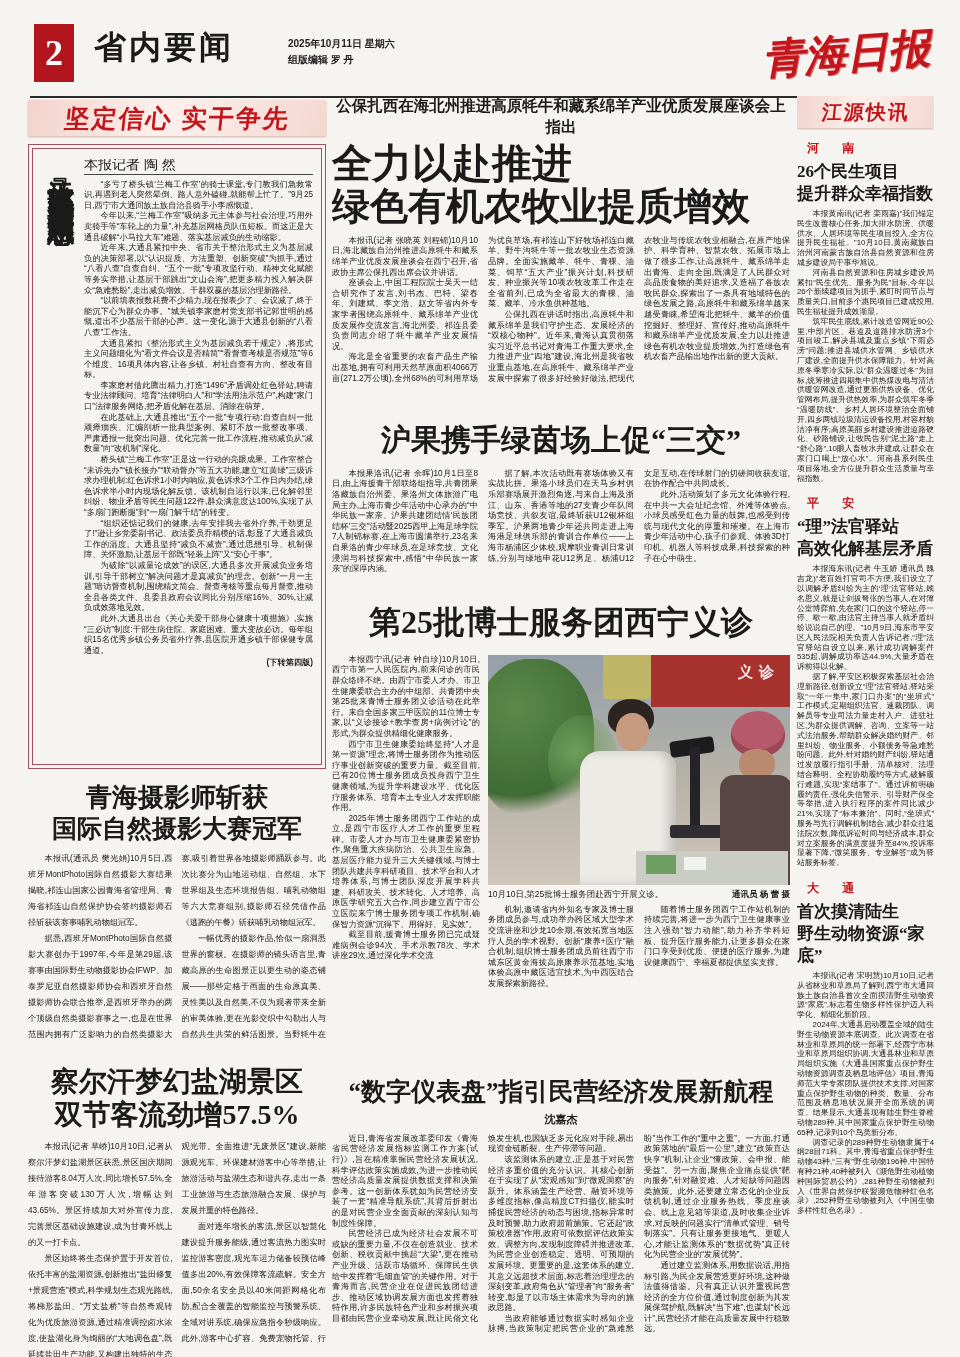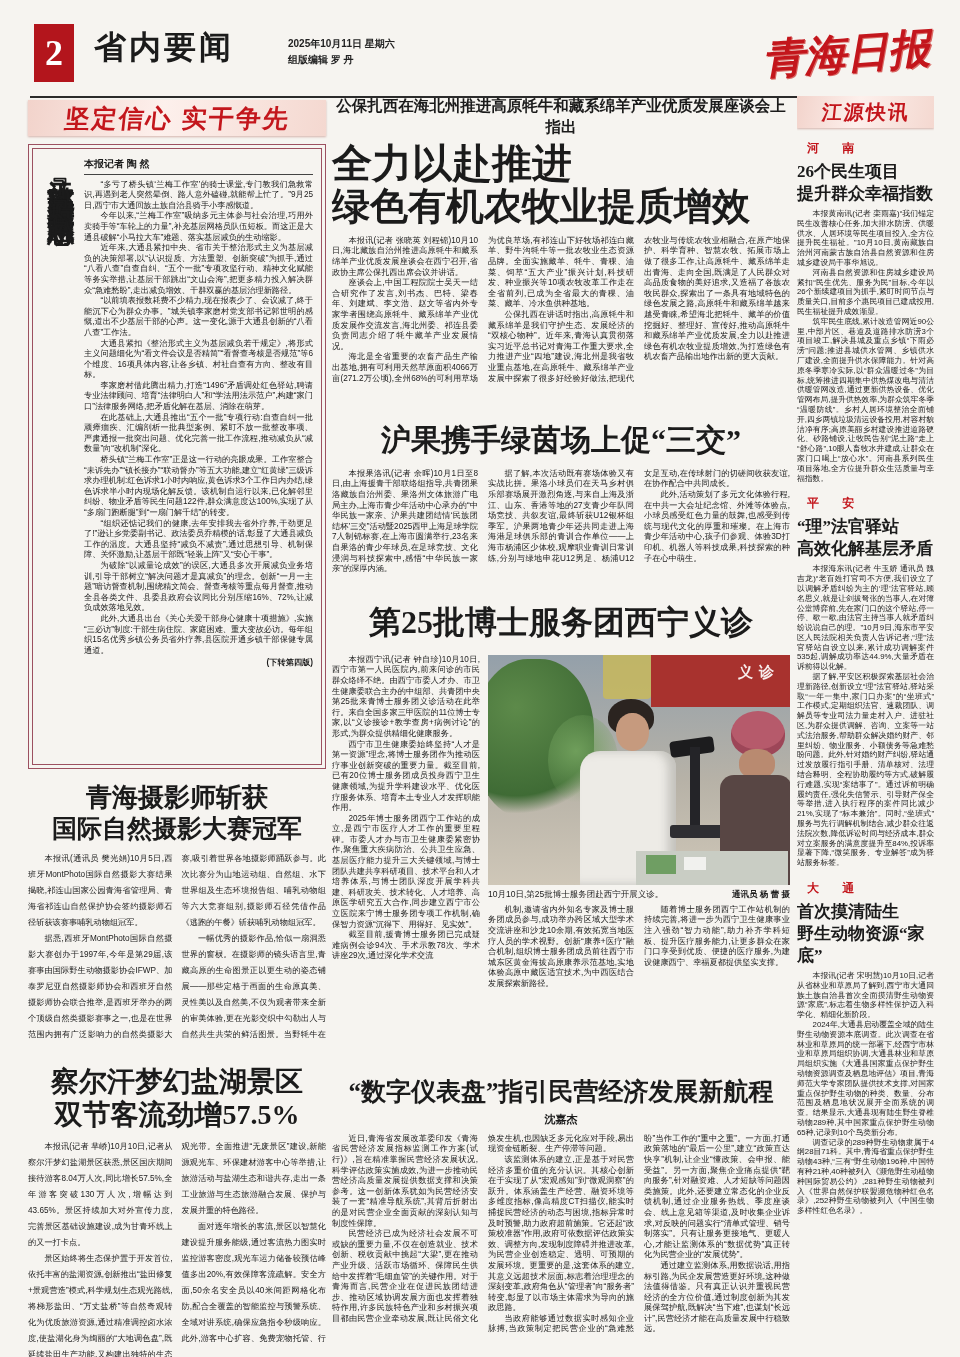--- a/index.html
+++ b/index.html
@@ -24,21 +24,21 @@
   .ribbon:before{left:2px;} .ribbon:after{right:2px;transform:skewX(35deg);}
   .ribbon span{color:#c3161c;font-weight:900;transform:skewX(-6deg);letter-spacing:2px;}
   
   .col-left{position:absolute;left:28px;top:100px;width:298px;}
   .ribbon-big{height:36px;} .ribbon-big span{font-size:25px;}
   .feature-box{margin-top:8px;border:1px solid #9c5060;padding:3px;height:625px;box-sizing:border-box;}
   .feature-inner{border:1px solid #9c5060;height:100%;box-sizing:border-box;padding:10px 8px;display:flex;gap:9px;}
   .v-headline{writing-mode:vertical-rl;font-size:27px;font-weight:900;line-height:1.05;letter-spacing:2px;
               font-family:"Liberation Serif","DejaVu Serif",serif;flex:0 0 34px;}
   .feature-text{flex:1;font-size:8.2px;line-height:10.6px;text-align:justify;overflow:hidden;display:flex;flex-direction:column;}
-  .byline{font-size:10px;font-weight:bold;border-bottom:1px solid #444;padding-bottom:4px;margin-bottom:5px;text-indent:0;}
+  .byline{font-size:14px;font-weight:normal;border-bottom:1px solid #444;padding-bottom:4px;margin-bottom:5px;text-indent:0;}
   .jump{text-align:right;font-weight:bold;text-indent:0;margin-top:2px;}
   .l-art{margin-top:14px;}
   .l-h{font-family:"Liberation Serif","DejaVu Serif",serif;font-weight:900;text-align:center;line-height:1.18;}
   .l-h .ln1{font-size:26px;display:block;} .l-h .ln2{font-size:25px;display:block;}
   .cols2{column-count:2;column-gap:9px;font-size:8.2px;line-height:16px;text-align:justify;margin-top:8px;overflow:hidden;}
   .h-award{height:200px;} .h-salt{height:232px;}
   
   .col-mid{position:absolute;left:332px;top:96px;width:458px;}
   .kicker{font-size:15.5px;font-weight:900;text-align:center;letter-spacing:0;}
   .lead-h{font-family:"Liberation Serif","DejaVu Serif",serif;font-weight:900;text-align:left;line-height:1.1;margin-top:4px;}
@@ -116,21 +116,21 @@
           <div class="byline">本报记者 陶 然</div>
           <p>“多亏了桥头镇‘兰梅工作室’的骑士课堂,专门教我们急救常识,再遇到老人突然晕倒、路人意外磕碰,就能帮上忙了。”9月25日,西宁市大通回族土族自治县骑手小李感慨道。</p>
           <p>今年以来,“兰梅工作室”吸纳多元主体参与社会治理,巧用外卖骑手等“车轮上的力量”,补充基层网格员队伍短板。而这正是大通县破解“小马拉大车”难题、落实基层减负的生动缩影。</p>
           <p>近年来,大通县紧扣中央、省市关于整治形式主义为基层减负的决策部署,以“认识提质、方法重塑、创新突破”为抓手,通过“八看八查”自查自纠、“五个一批”专项攻坚行动、精神文化赋能等务实举措,让基层干部跳出“文山会海”,把更多精力投入解决群众“急难愁盼”,走出减负增效、干群双赢的基层治理新路径。</p>
           <p>“以前填表报数耗费不少精力,现在报表少了、会议减了,终于能沉下心为群众办事。”城关镇李家磨村党支部书记郭世明的感慨,道出不少基层干部的心声。这一变化,源于大通县创新的“八看八查”工作法。</p>
           <p>大通县紧扣《整治形式主义为基层减负若干规定》,将形式主义问题细化为“看文件会议是否精简”“看督查考核是否规范”等6个维度、16项具体内容,让各乡镇、村社自查有方向、整改有目标。</p>
           <p>李家磨村借此腾出精力,打造“1496”矛盾调处红色驿站,聘请专业法律顾问、培育“法律明白人”和“学法用法示范户”,构建“家门口”法律服务网络,把矛盾化解在基层、消除在萌芽。</p>
           <p>在此基础上,大通县推出“五个一批”专项行动:自查自纠一批顽瘴痼疾、汇编剖析一批典型案例、紧盯不放一批整改事项、严肃通报一批突出问题、优化完善一批工作流程,推动减负从“减数量”向“改机制”深化。</p>
           <p>桥头镇“兰梅工作室”正是这一行动的亮眼成果。工作室整合“未诉先办”“镇长接办”“联动督办”等五大功能,建立“红黄绿”三级诉求办理机制:红色诉求1小时内响应,黄色诉求3个工作日内办结,绿色诉求半小时内现场化解反馈。该机制自运行以来,已化解邻里纠纷、物业矛盾等民生问题122件,群众满意度达100%,实现了从“多扇门跑断腿”到“一扇门解千结”的转变。</p>
           <p>“组织还惦记我们的健康,去年安排我去省外疗养,干劲更足了!”逊让乡党委副书记、政法委员乔精模的话,彰显了大通县减负工作的温度。大通县坚持“减负不减责”,通过思想引导、机制保障、关怀激励,让基层干部既“轻装上阵”又“安心干事”。</p>
-          <p>为破除“以减量论成效”的误区,大通县多次开展减负业务培训,引导干部树立“解决问题才是真减负”的理念。创新“一月一主题”暗访督查机制,围绕精文简会、督查考核等重点每月督查,推动全县各类文件、县委县政府会议同比分别压缩16%、72%,让减负成效落地见效。</p>
+          <p>为破除“以减量论成效”的误区,大通县多次开展减负业务培训,引导干部树立“解决问题才是真减负”的理念。创新“一月一主题”暗访督查机制,围绕精文简会、督查考核等重点每月督查,推动全县各类文件、县委县政府会议同比分别压缩16%、30%,让减负成效落地见效。</p>
           <p>此外,大通县出台《关心关爱干部身心健康十项措施》,实施“三必访”制度:干部生病住院、家庭困难、重大变故必访。每年组织15名优秀乡镇公务员省外疗养,县医院开通乡镇干部保健专属通道。</p>
           <div class="jump">(下转第四版)</div>
         </div>
       </div>
     </div>
 
     <div class="l-art">
       <div class="l-h">
         <span class="ln1">青海摄影师斩获</span>
         <span class="ln2">国际自然摄影大赛冠军</span>

